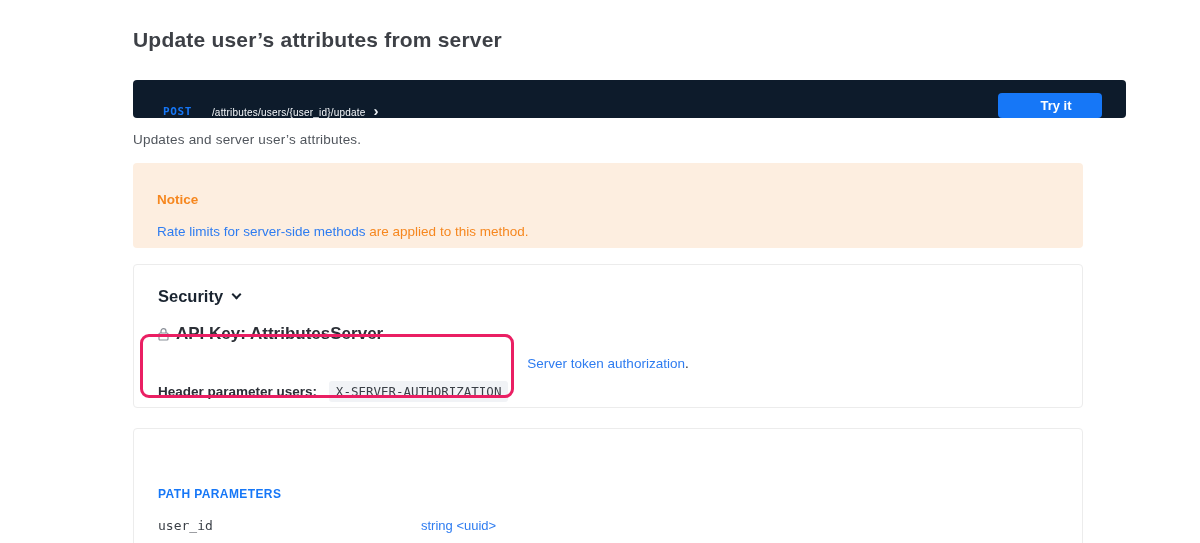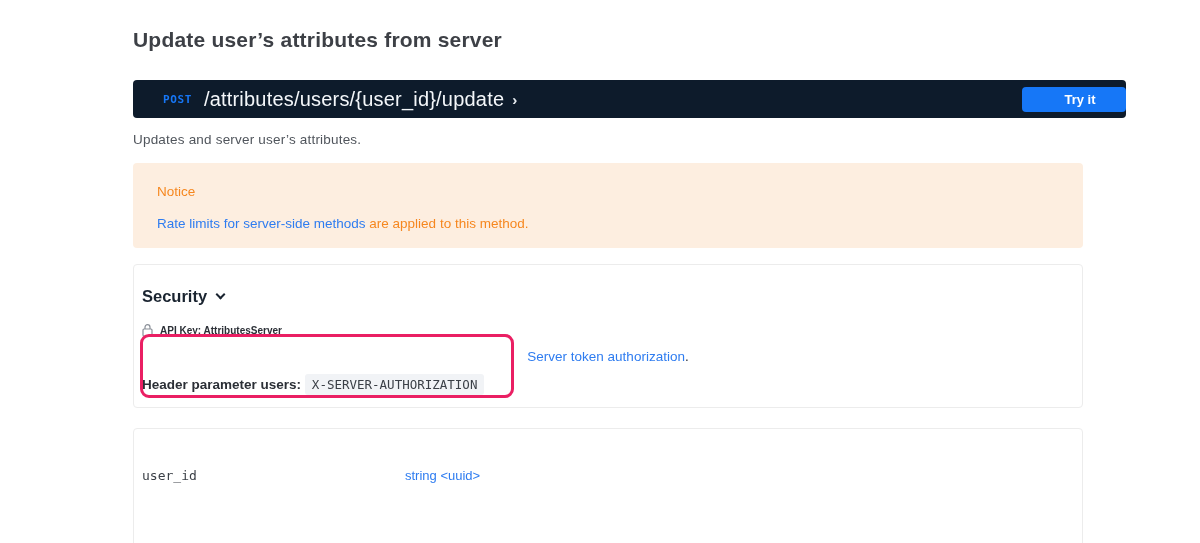--- a/index.html
+++ b/index.html
@@ -6,58 +6,58 @@
   html,body { width:1200px; height:543px; overflow:hidden; background:#fff;
     font-family:"Liberation Sans", sans-serif; }
   .content { position:relative; width:950px; height:543px; margin-left:133px; }
 
   .page-title { position:absolute; top:28px; left:0;
     font-size:21px; font-weight:bold; color:var(--c-title,#3d4046); letter-spacing:.2px; }
 
   
   .op-bar { position:absolute; top:80px; left:0; width:993px; height:38px;
     background:var(--c-bar-bg,#0d1b2b); border-radius:4px;
-    display:flex; align-items:center; cursor:pointer; }
+    display:flex; align-items:flex-end; cursor:pointer; }
   .op-method { margin-left:30px; font-family:"DejaVu Sans Mono", monospace;
     font-size:11px; font-weight:bold; letter-spacing:.6px; color:var(--c-accent,#1677f7); }
-  .op-path { margin-left:12px; font-size:20px; color:#f4f7fa; letter-spacing:.2px; }
+  .op-path { margin-left:20px; font-size:10px; color:#f4f7fa; letter-spacing:.2px; }
   .op-expand { margin-left:8px; color:#e8edf2; font-size:15px; font-weight:bold; line-height:1; }
   .op-spacer { flex:1; }
-  .try-btn { margin-right:0; width:104px; height:25px; border:none; border-radius:4px;
+  .try-btn { margin-right:24px; width:104px; height:25px; border:none; border-radius:4px;
     background:var(--c-accent,#1677f7); color:#fff; font-family:"Liberation Sans",sans-serif;
     font-size:13px; font-weight:bold; cursor:pointer;padding-left:12px; }
 
   .op-desc { position:absolute; top:132px; left:0; font-size:13.5px;
     color:var(--c-body-text,#50555c); letter-spacing:.2px; }
 
   
   .notice-box { position:absolute; top:163px; left:0; width:950px; height:85px;
     background:var(--c-notice-bg,#fdeee0); border-radius:4px; padding:21px 24px; }
-  .notice-title { font-size:13.5px; font-weight:normal; color:var(--c-notice-text,#f6871f); }
+  .notice-title { font-size:13.5px; font-weight:bold; color:var(--c-notice-text,#f6871f);margin-top:8px; }
   .notice-body { margin-top:17px; font-size:13.5px; color:var(--c-notice-text,#f6871f); }
   .notice-body a { color:var(--c-link,#2e7cf0); text-decoration:none; cursor:pointer; }
 
   
   .card { position:absolute; left:0; width:950px; background:#fff;
-    border:1px solid #ececec; border-radius:4px; padding:22px 8px; }
+    border:1px solid #ececec; border-radius:4px; padding:22px 24px; }
   .card-security { top:264px; height:144px; }
   .card-request { top:428px; height:220px; }
   .card-heading { font-size:16.5px; font-weight:bold; color:var(--c-heading,#1a2430);
     display:flex; align-items:center; cursor:pointer; }
   .chev { display:inline-block; width:7px; height:7px; margin-left:10px; margin-top:-4px;
     border-right:2px solid var(--c-heading,#1a2430); border-bottom:2px solid var(--c-heading,#1a2430);
     transform:rotate(45deg); }
 
   .apikey-row { margin-top:18px; display:flex; align-items:center;
-    font-size:10px; font-weight:bold; color:#2b2f36; }
+    font-size:17px; font-weight:bold; color:#2b2f36; }
   .lock { margin-right:7px; display:inline-flex; }
   .auth-link-row { margin-top:12px; font-size:13.5px; color:#2b2f36;text-align:center; }
   .auth-link-row a { color:var(--c-link,#2e7cf0); text-decoration:none; cursor:pointer; }
   .header-param-row { margin-top:13px; font-size:13.5px; font-weight:bold; color:#2b2f36; }
-  .code-chip { margin-left:0; font-family:"DejaVu Sans Mono", monospace; font-weight:normal;
+  .code-chip { margin-left:8px; font-family:"DejaVu Sans Mono", monospace; font-weight:normal;
     font-size:12.5px; color:#3a3f46; background:var(--c-code-bg,#f1f3f6);
     padding:3px 7px; border-radius:3px; }
 
   .highlight-box { position:absolute; left:6px; top:69px; width:374px; height:64px;
     border:3px solid var(--c-highlight,#ea1f63); border-radius:9px; pointer-events:none; }
 
   .section-label { margin-top:36px; font-size:12px; font-weight:bold;
     color:var(--c-accent,#1677f7); letter-spacing:.4px; }
   .param-row { margin-top:17px; display:flex; }
   .param-name { width:263px; font-family:"DejaVu Sans Mono", monospace;
@@ -106,19 +106,20 @@
       <a>Server token authorization</a><span>.</span>
     </div>
     <div class="header-param-row">
       <span>Header parameter users:</span>
       <span class="code-chip">X-SERVER-AUTHORIZATION</span>
     </div>
     <div class="highlight-box"></div>
   </div>
 
   <div class="card card-request">
+    <div class="section-label">PATH PARAMETERS</div>
     <div class="param-row">
       <span class="param-name">user_id</span>
       <span class="param-type">string &lt;uuid&gt;</span>
     </div>
   </div>
 
 </div>
 
 </body></html>

